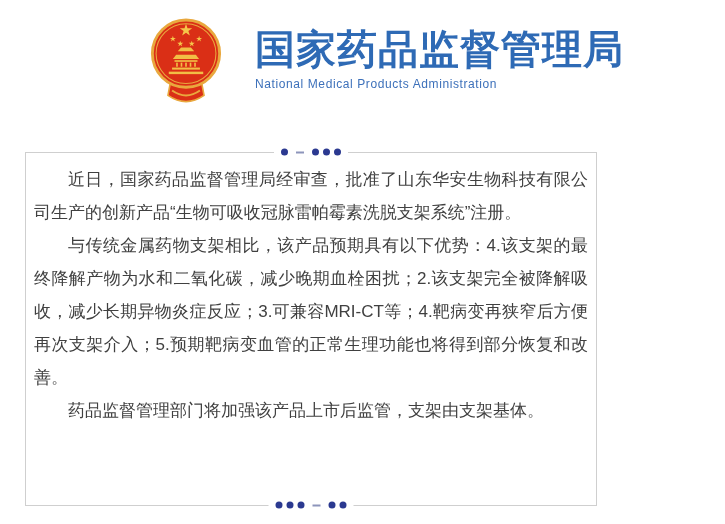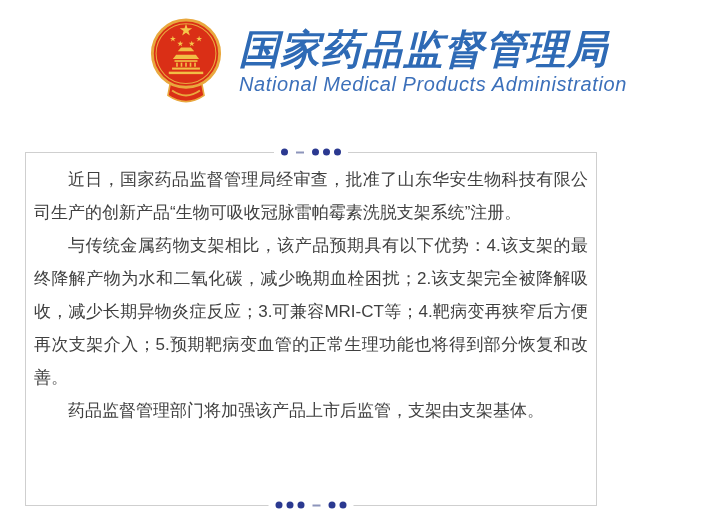--- a/index.html
+++ b/index.html
@@ -18,34 +18,34 @@
     width:725px;height:524px;
     position:relative;overflow:hidden;
     font-family:"Liberation Sans", sans-serif;
   }
   
   .masthead{
     position:absolute;top:0;left:0;width:725px;height:130px;
   }
   .brand{
     position:absolute;left:145px;top:17px;
-    display:flex;align-items:center;gap:12px;
-    text-decoration:none;cursor:pointer;font-style:italic;
+    display:flex;align-items:center;gap:28px;
+    text-decoration:none;cursor:pointer;
   }
   .emblem{width:82px;height:88px;display:block;flex:0 0 auto;}
   .brand-text{display:flex;flex-direction:column;}
   .brand-cn{
     color:var(--title-blue);
     font-size:40px;font-weight:bold;
     letter-spacing:1px;line-height:46px;
     white-space:nowrap;
   }
   .brand-en{
     color:var(--subtitle-blue);
-    font-size:20px;letter-spacing:0.6px;line-height:24px;
+    font-size:12px;letter-spacing:0.6px;line-height:24px;
     white-space:nowrap;
   }
   
   .article-box{
     position:absolute;left:25px;top:152px;
     width:572px;height:354px;
     border:1px solid var(--border-gray);
     background:#ffffff;
   }
   .ornament{

